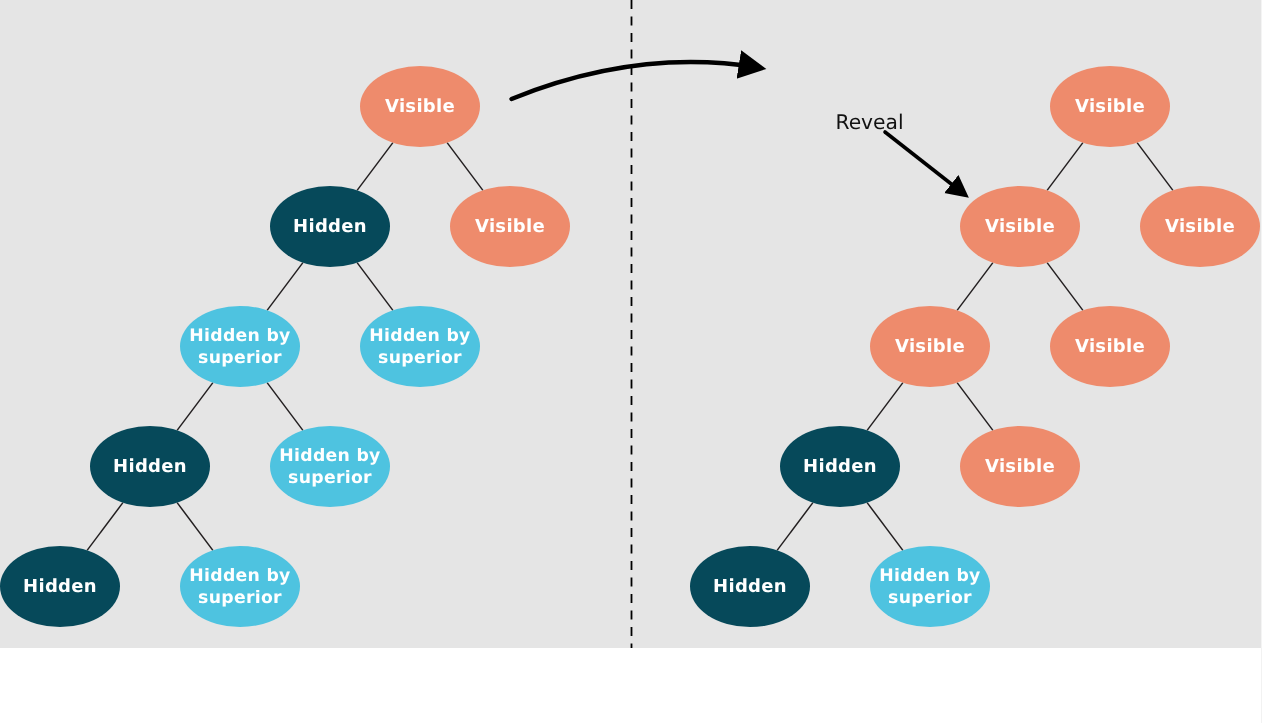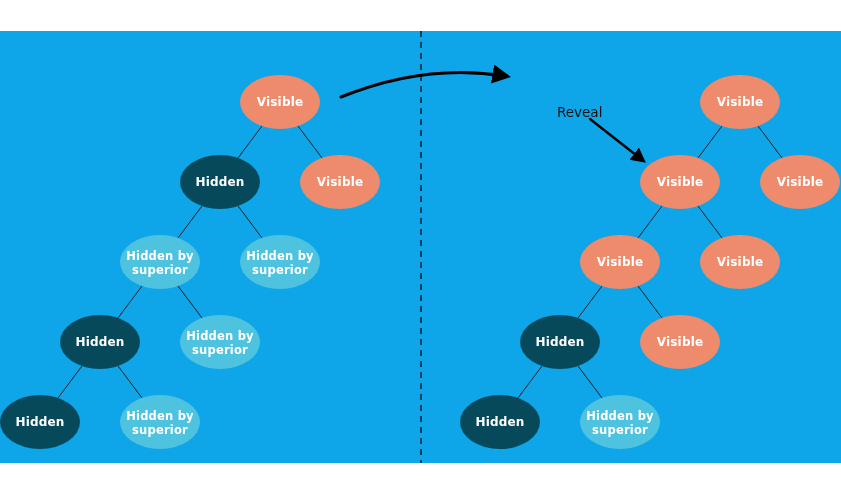--- a/index.html
+++ b/index.html
@@ -7,23 +7,22 @@
     padding: 0;
     background: #ffffff;
   }
   body {
     font-family: "DejaVu Sans", "Liberation Sans", sans-serif;
   }
   #canvas {
     position: relative;
     width: 841px;
     height: 432px;
-    background: #0ea5e9;
+    background: #e5e5e5;
     overflow: hidden;
-    margin-top: 31px;
   }
   #diagram-svg {
     position: absolute;
     left: 0;
     top: 0;
     width: 841px;
     height: 482px;
   }
   .node-ellipse {
     stroke: none;

